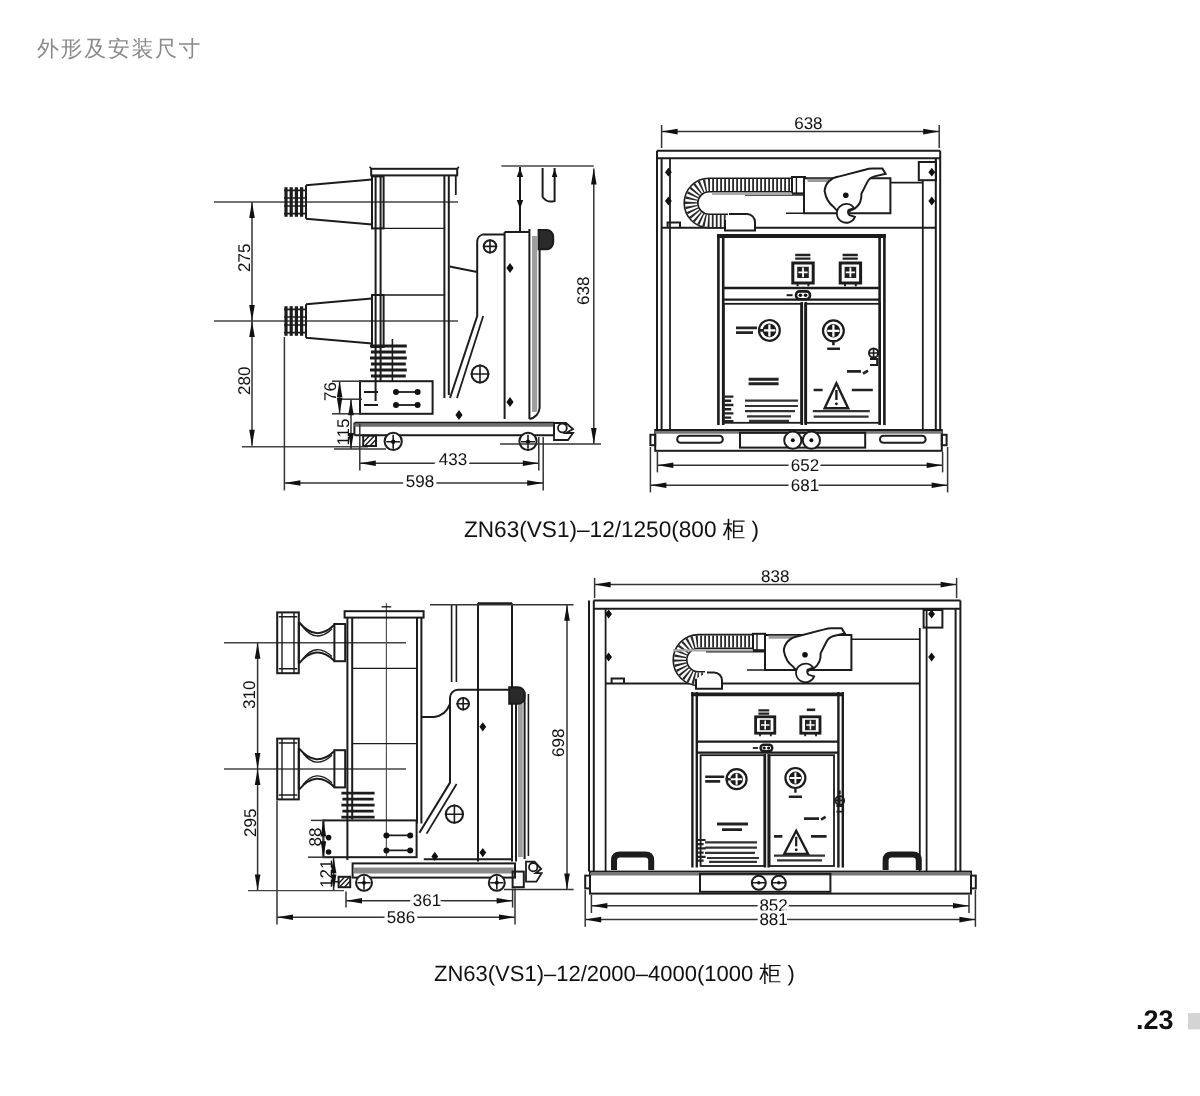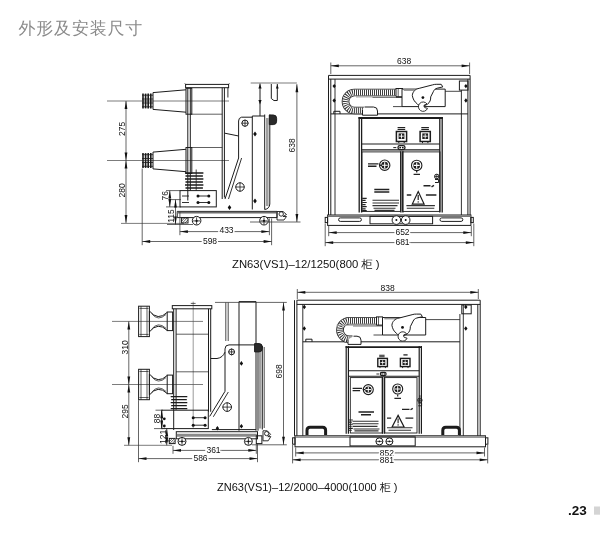--- a/index.html
+++ b/index.html
@@ -6,21 +6,21 @@
   .page{position:relative;width:600px;height:548px;background:#fff;overflow:hidden;
         font-family:"Liberation Sans", sans-serif;}
   svg{position:absolute;left:0;top:0;}
   .dim{font-family:"Liberation Sans", sans-serif;font-size:8.5px;fill:#111;}
   .halo{paint-order:stroke;stroke:#fff;stroke-width:3px;}
 </style>
 </head>
 <body>
 <div class="page">
 
-<div style="position:absolute;left:18.5px;top:16.5px;font-size:17px;color:#8a8a8a;letter-spacing:0.8px;">外形及安装尺寸</div>
+<div style="position:absolute;left:18.5px;top:16.5px;font-size:11px;color:#8a8a8a;letter-spacing:0.8px;">外形及安装尺寸</div>
 
 <svg width="600" height="548" viewBox="0 0 600 548">
 <defs>
 <marker id="ar" markerWidth="12" markerHeight="8" refX="11" refY="4" orient="auto" markerUnits="userSpaceOnUse">
   <path d="M11,4 L3,2.6 L3,5.4 z" fill="#111"></path>
 </marker>
 <marker id="as" markerWidth="12" markerHeight="8" refX="1" refY="4" orient="auto" markerUnits="userSpaceOnUse">
   <path d="M1,4 L9,2.6 L9,5.4 z" fill="#111"></path>
 </marker>
 </defs>

